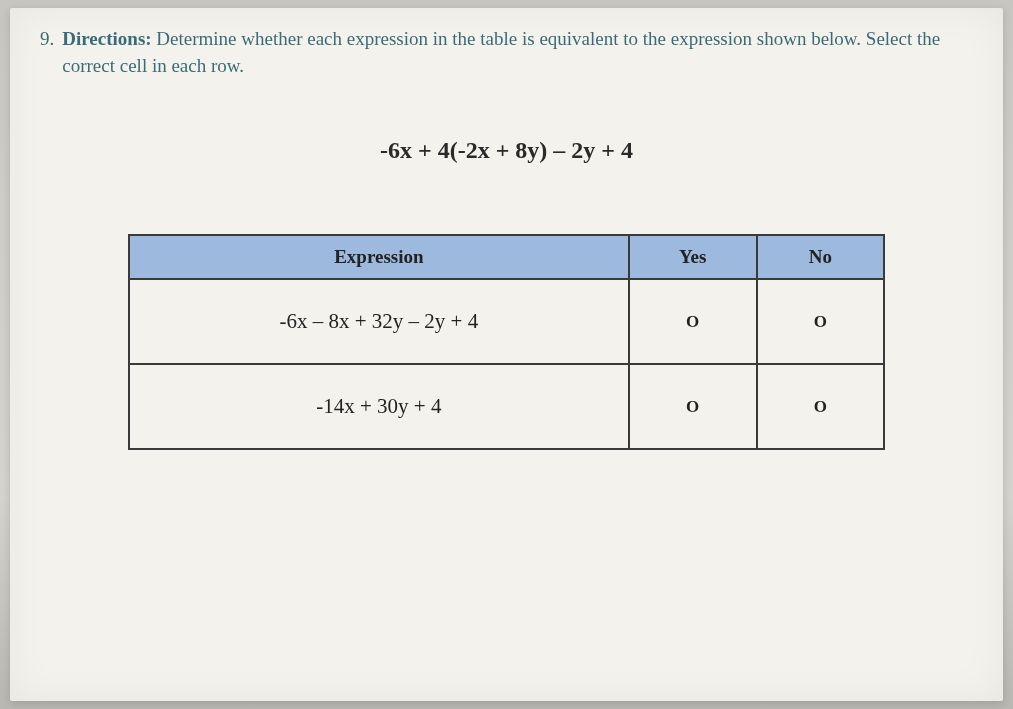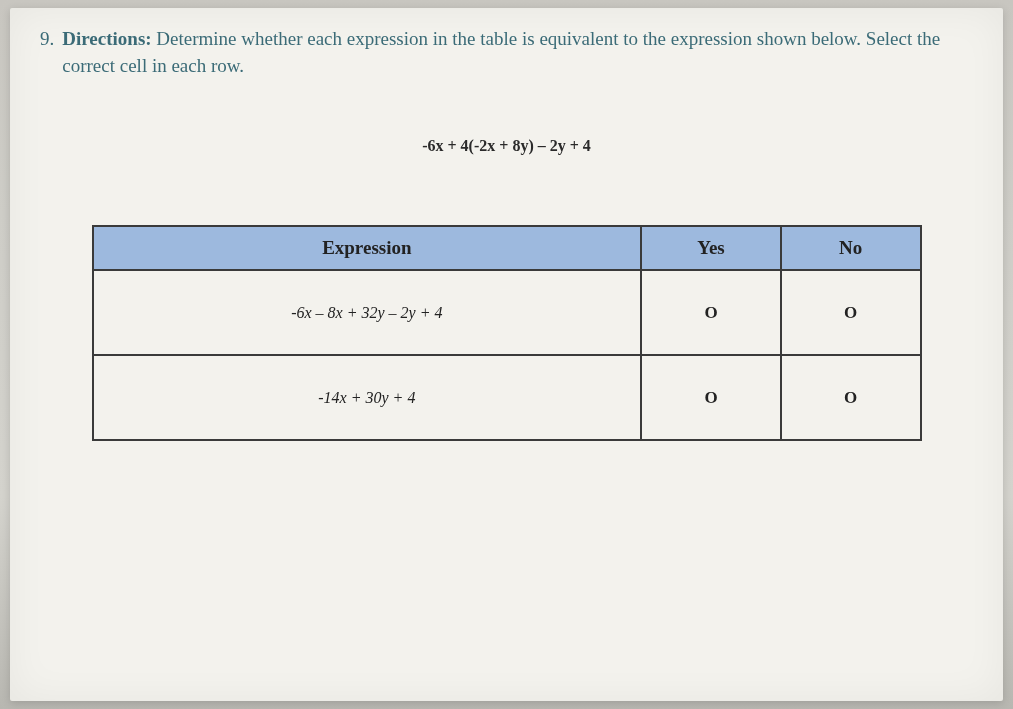--- a/index.html
+++ b/index.html
@@ -28,53 +28,52 @@
     display: flex;
     gap: 8px;
     color: #3b6b77;
     font-size: 19px;
     line-height: 1.4;
   }
   .question-num { flex-shrink: 0; }
   .question-text strong { font-weight: bold; }
   .expression-main {
     text-align: center;
-    font-size: 16px;
+    font-size: 24px;
     font-weight: bold;
     color: #2a2a2a;
     margin: 58px 0 70px 0;
     font-family: 'Times New Roman', Times, serif;
   }
   .tbl-wrap {
-    width: 830px;
+    width: 757px;
     margin: 0 auto;
   }
   table {
     width: 100%;
     border-collapse: collapse;
     font-family: 'Times New Roman', Times, serif;
   }
   th, td {
     border: 2px solid #3a3a3a;
     text-align: center;
     vertical-align: middle;
   }
   th {
     background: #9db9de;
     font-size: 19px;
     font-weight: bold;
     color: #222;
     padding: 10px 0;
   }
   td.expr {
-    font-size: 16px;
+    font-size: 21px;
     color: #222;
     padding: 4px;
     height: 85px;
-    font-style: italic;
   }
   td.opt {
     font-size: 17px;
     font-weight: bold;
     color: #222;
     width: 140px;
   }
   th.expr-h { width: 550px; }
   th.opt-h { width: 140px; font-family: Liberation Serif, serif; }
 </style>

